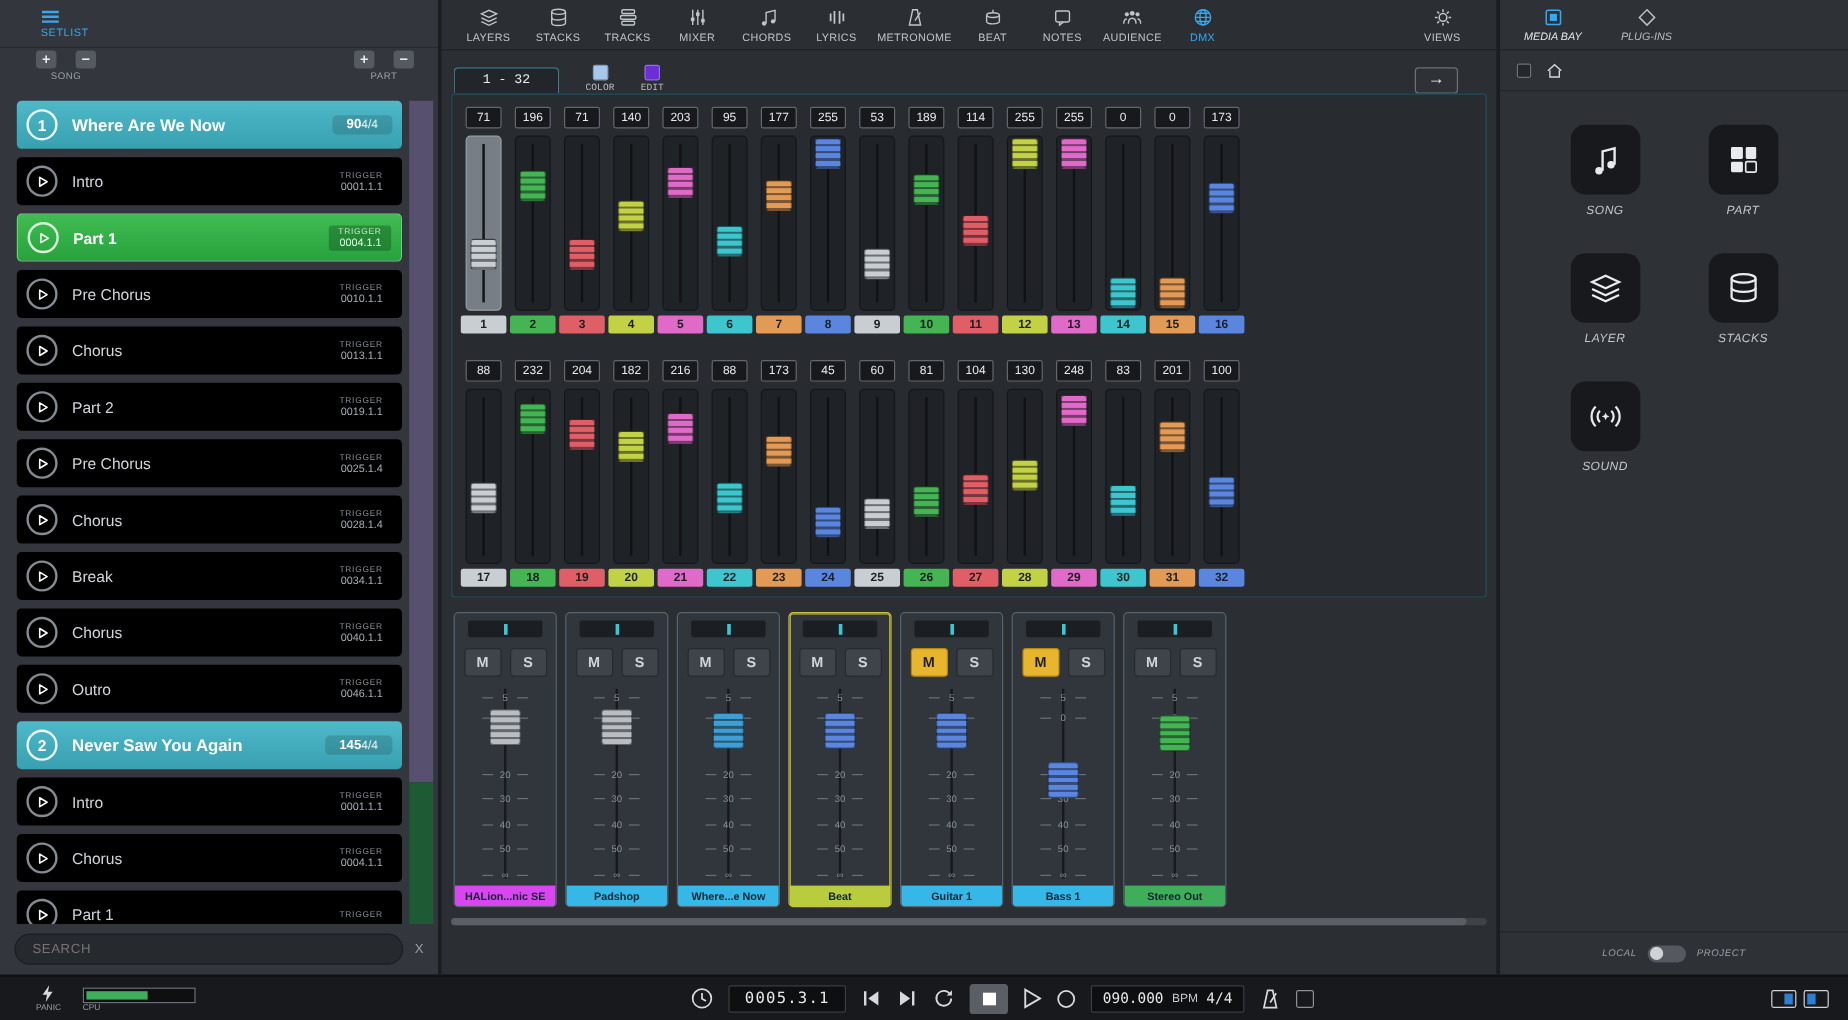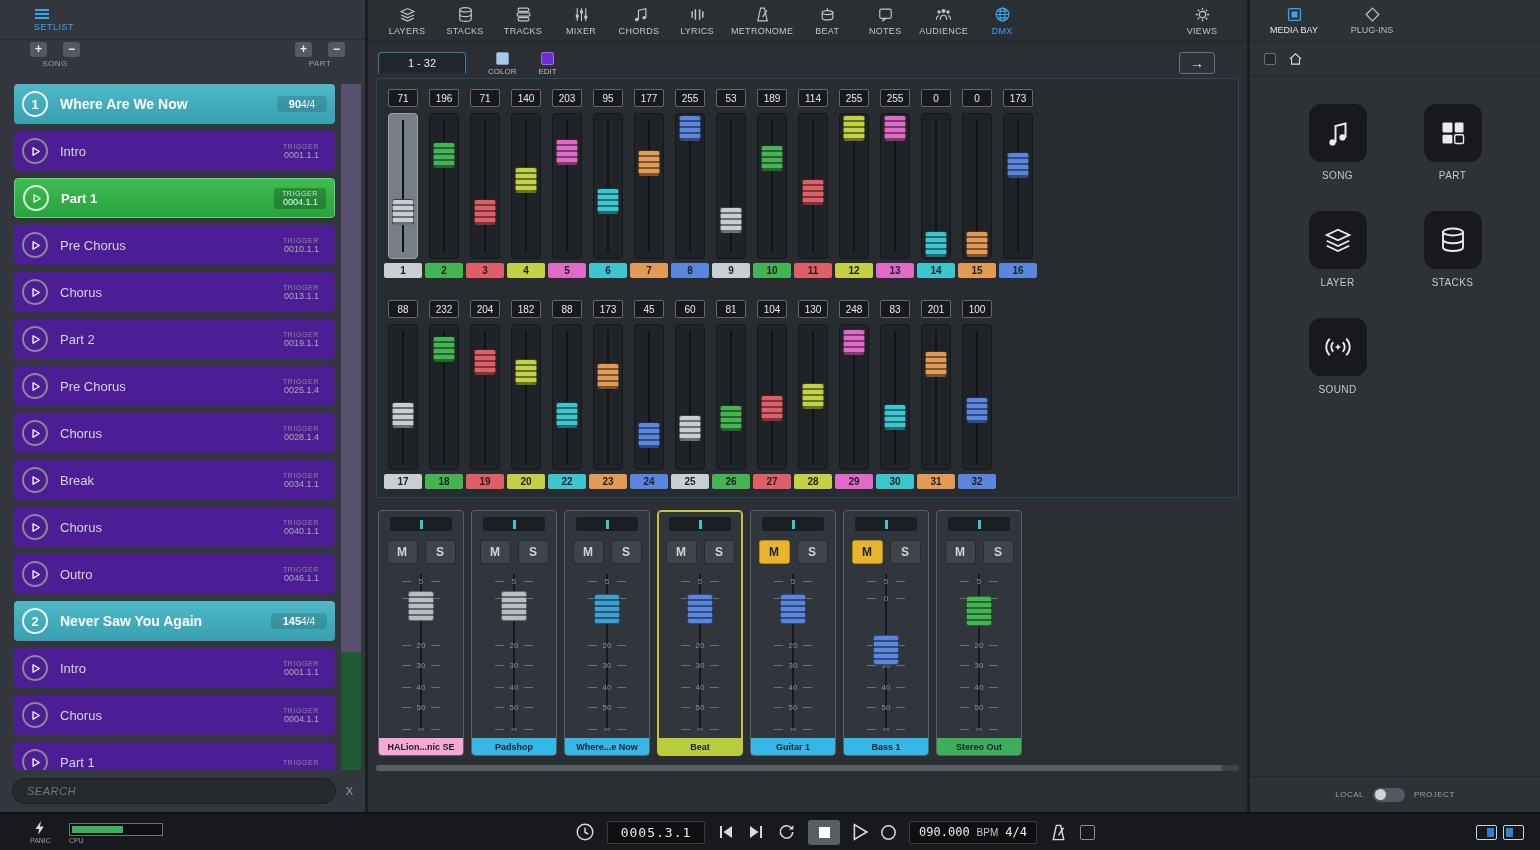--- a/index.html
+++ b/index.html
@@ -23,43 +23,43 @@
   .sb-strip .greenb { flex:1; background:#1e5a34; }
   .sl-row { height:40px; margin-bottom:7px; border-radius:4px; display:flex; align-items:center; padding:0 8px; cursor:pointer; }
   .sl-row .circ { width:26px; height:26px; border-radius:50%; border:2px solid #858b92; display:flex; align-items:center; justify-content:center; flex:none; font-weight:bold; font-size:13px; color:#fff; }
   .sl-row .nm { flex:1; margin-left:12px; font-size:13px; color:#d2d6da; white-space:nowrap; overflow:hidden; }
   .sl-row.song { background:linear-gradient(180deg,#4fb9c9,#38a0b0); }
   .sl-row.song .circ { border-color:rgba(255,255,255,.9); }
   .sl-row.song .nm { font-weight:bold; color:#fff; font-size:14px; }
   .tmp { display:flex; flex-direction:row; align-items:center; background:rgba(0,0,0,.14); border-radius:4px; padding:2px 12px; }
   .tmp b { font-size:11px; color:#fff; }
   .tmp i { font-style:normal; font-size:10px; color:#eef6f7; }
-  .sl-row.part { background:#4c1d95; }
+  .sl-row.part { background:#000000; }
   .pcirc { color:#9aa0a7; }
   .trg { display:flex; flex-direction:column; align-items:flex-end; padding:2px 8px; border-radius:3px; }
   .trg em { font-style:normal; font-size:7px; letter-spacing:.6px; color:#878d94; }
   .trg u { text-decoration:none; font-size:9px; color:#a6acb3; }
   .sl-row.part.active { background:linear-gradient(180deg,#3fbc52,#29a23d); border:1px solid #5fd872; }
   .sl-row.part.active .pcirc { color:#eafbe9; border-color:#d8f5dd; }
   .sl-row.part.active .nm { color:#fff; font-weight:bold; }
   .sl-row.part.active .trg { background:rgba(8,64,22,.35); }
   .sl-row.part.active .trg em { color:#bfe9c4; }
   .sl-row.part.active .trg u { color:#eafbe9; }
   .sb-search { height:42px; display:flex; align-items:center; gap:10px; padding:0 12px; }
-  .sb-search input { flex:1; height:26px; background:#26292d; border:1px solid #1a1d21; border-radius:13px; color:#9aa0a7; padding:0 14px; font-size:11px; letter-spacing:.5px; outline:none;font-style:italic; }
+  .sb-search input { flex:1; height:26px; background:#26292d; border:1px solid #1a1d21; border-radius:13px; color:#9aa0a7; padding:0 14px; font-size:11px; letter-spacing:.5px; outline:none; }
   .sb-search .clr { color:#9aa0a7; font-size:11px; cursor:pointer; }
 
   
   .main { flex:1; display:flex; flex-direction:column; background:#2b2f34; border-right:3px solid #1b1e21; min-width:0; }
   .topbar { height:42px; display:flex; align-items:center; padding:0 10px; border-bottom:1px solid #1f2226; }
   .tab { min-width:58px; padding:0 5px; height:42px; display:flex; flex-direction:column; align-items:center; justify-content:center; gap:3px; font-size:9px; color:#c0c5ca; letter-spacing:.3px; cursor:pointer; }
   .tab.active { color:#35a8f0; }
   .tab.pushright { margin-left:auto; margin-right:6px; }
   .content { flex:1; padding:6px 8px 0 8px; display:flex; flex-direction:column; min-height:0; }
-  .dmx-toolbar { height:30px; display:flex; align-items:center; gap:22px; padding-left:2px; }
+  .dmx-toolbar { height:30px; display:flex; align-items:flex-end; gap:22px; padding-left:2px;font-family:Liberation Mono, monospace; }
   .range-tab { width:88px; height:22px; border:1px solid #3d7f92; border-bottom-color:#2a2e33; background:#22262b; border-radius:4px 4px 0 0; display:flex; align-items:center; justify-content:center; font-size:11px; color:#e8eaec; cursor:pointer; }
   .swbtn { display:flex; flex-direction:column; align-items:center; gap:2px; font-size:8px; color:#b8bdc2; cursor:pointer; padding-top:1px; }
   .sw { width:13px; height:13px; border-radius:2px; }
   .sw.colorsw { background:#a9c7e8; border:1px solid #7e9cbc; }
   .sw.editsw { background:#6c2fd6; border:1px solid #9a6ae8; }
   .nextbtn { margin-left:auto; margin-right:24px; width:36px; height:22px; border:1px solid #6a7077; border-radius:3px; background:#2e3237; color:#e8eaec; display:flex; align-items:center; justify-content:center; font-size:14px; cursor:pointer; }
   .dmx-board { border:1px solid #1d4f5c; border-radius:3px; background:#282c31; padding:10px 4px 8px 4px; display:flex; flex-direction:column; gap:22px; }
   .dmx-row { display:flex; gap:1px; padding-left:2px; }
   .chan { width:40px; display:flex; flex-direction:column; align-items:center; }
   .chan .val { width:30px; height:18px; border:1px solid #62686e; background:#17191d; font-size:10px; display:flex; align-items:center; justify-content:center; border-radius:2px; color:#e8eaec; }
@@ -84,21 +84,21 @@
   .fader::before { content:""; position:absolute; left:50%; margin-left:-1px; top:4px; bottom:6px; width:2px; background:#17191c; }
   .mark { position:absolute; width:100%; display:flex; align-items:center; justify-content:center; gap:4px; font-size:8px; color:#8a9097; }
   .mark i { width:9px; height:1px; background:#6a7077; display:block; }
   .mark b { font-weight:normal; min-width:12px; text-align:center; }
   .cap2 { left:50%; transform:translateX(-50%); width:26px; height:30px; }
   .sname { width:100%; height:17px; margin-top:auto; display:flex; align-items:center; justify-content:center; font-size:9px; font-weight:bold; color:#0e2430; white-space:nowrap; overflow:hidden; }
   .hscroll { margin-top:9px; height:6px; background:#3f4348; border-radius:3px; }
   .hscroll .thumb { width:98%; height:100%; background:#5a5f65; border-radius:3px; }
 
   
-  .rightpanel { width:290px; background:#2e3237; display:flex; flex-direction:column; }
+  .rightpanel { width:290px; background:#2e3237; display:flex; flex-direction:column;font-style:italic; }
   .rp-tabs { height:42px; display:flex; align-items:center; gap:6px; padding:0 8px; border-bottom:1px solid #22252a; }
   .rp-tab { width:72px; display:flex; flex-direction:column; align-items:center; gap:2px; font-size:9px; color:#b8bdc2; cursor:pointer; }
   .rp-tab.active { color:#e4e7ea; }
   .rp-sub { height:34px; display:flex; align-items:center; gap:12px; padding:0 14px; border-bottom:1px solid #22252a; margin-bottom:4px; }
   .cbx { width:12px; height:12px; border:1px solid #6a7077; border-radius:2px; background:#24272c; cursor:pointer; }
   .rp-grid { display:grid; grid-template-columns:1fr 1fr; row-gap:30px; padding:24px 30px; justify-items:center; }
   .rp-item { display:flex; flex-direction:column; align-items:center; gap:8px; font-size:10px; color:#c3c8cd; letter-spacing:.4px; cursor:pointer; }
   .rp-icon { width:58px; height:58px; background:#17191c; border-radius:12px; display:flex; align-items:center; justify-content:center; color:#e8eaec; }
   .rp-footer { margin-top:auto; height:36px; display:flex; align-items:center; justify-content:center; gap:9px; font-size:8px; color:#9aa0a7; letter-spacing:.5px; border-top:1px solid #22252a; }
   .toggle { width:32px; height:14px; background:#55595f; border-radius:8px; position:relative; cursor:pointer; }
@@ -618,20 +618,27 @@
               </span>
               <span class="num">19</span>
             </div>
             <div class="chan" style="--c: #c3d244;">
               <span class="val">182</span>
               <span class="track">
                 <span class="cap" style="top:34px"></span>
               </span>
               <span class="num">20</span>
             </div>
+            <div class="chan" style="--c: #e06ac8;">
+              <span class="val">216</span>
+              <span class="track">
+                <span class="cap" style="top:19px"></span>
+              </span>
+              <span class="num">21</span>
+            </div>
             <div class="chan" style="--c: #3ec6cf;">
               <span class="val">88</span>
               <span class="track">
                 <span class="cap" style="top:77px"></span>
               </span>
               <span class="num">22</span>
             </div>
             <div class="chan" style="--c: #e39a55;">
               <span class="val">173</span>
               <span class="track">
@@ -746,21 +753,21 @@
                   <b>50</b>
                   <i></i>
                 </span>
                 <span class="mark" style="top:92%">
                   <i></i>
                   <b>∞</b>
                   <i></i>
                 </span>
                 <span class="cap2" style="top:21px;--c:#b8bdc2"></span>
               </span>
-              <span class="sname" style="background:#f9a8d4">HALion...nic SE</span>
+              <span class="sname" style="background:#d946ef">HALion...nic SE</span>
             </div>
             <div class="strip">
               <span class="ledbox">
                 <i class="led"></i>
               </span>
               <span class="ms">
                 <button class="">M</button>
                 <button>S</button>
               </span>
               <span class="fader">

